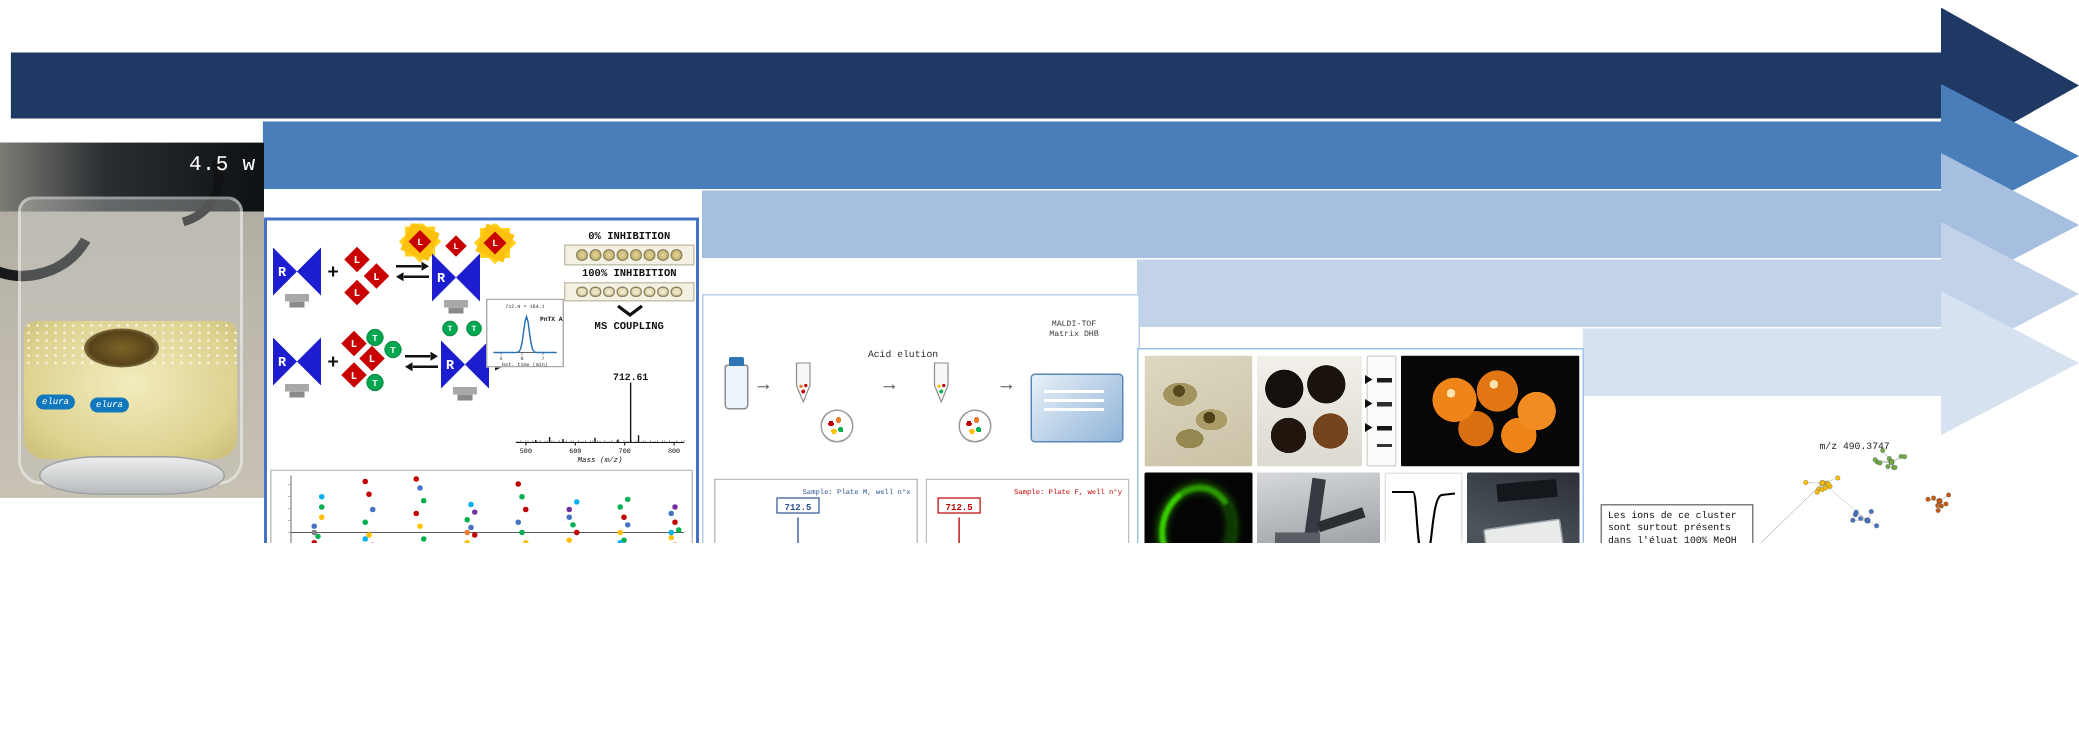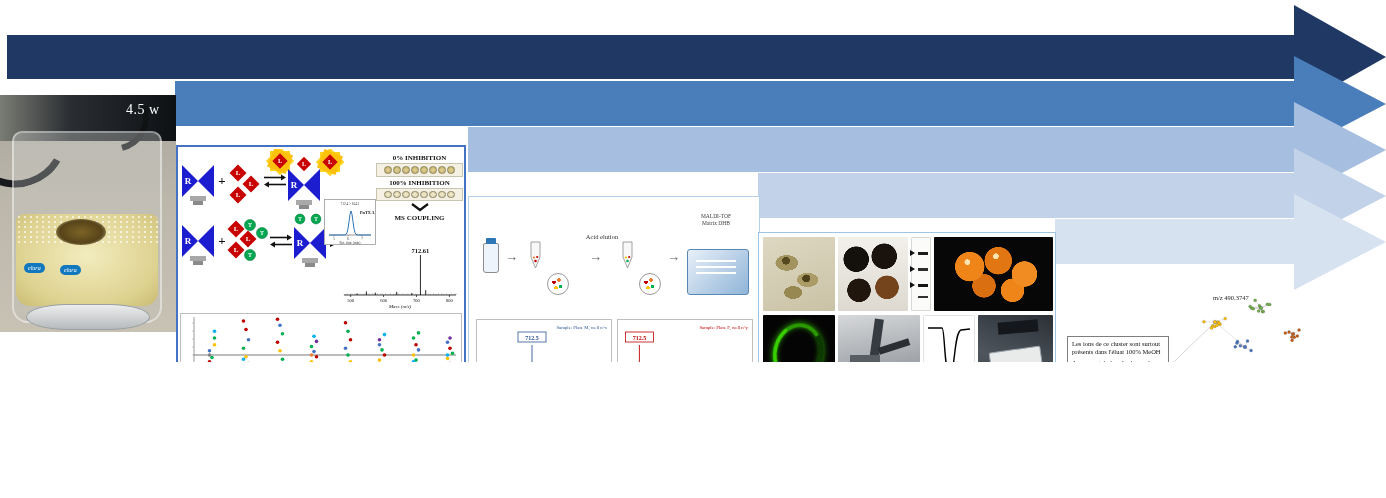--- a/index.html
+++ b/index.html
@@ -1,17 +1,17 @@
 <!DOCTYPE html>
 <html><head>
 <meta charset="utf-8">
 <style>
   html,body{margin:0;padding:0;background:#fff;}
   *{box-sizing:border-box;}
-  .slide{position:relative;width:1386px;height:362px;background:#fff;overflow:hidden;font-family:Liberation Serif, serif;}
+  .slide{position:relative;width:1386px;height:362px;background:#fff;overflow:hidden;font-family:Liberation Mono, monospace;}
 
   
   .arrow{position:absolute;}
   .a1{left:7px;top:5px;width:1379px;height:104px;background:#1f3864;
       clip-path:polygon(0 30px,1287px 30px,1287px 0,1379px 52px,1287px 104px,1287px 74px,0 74px);}
   .a2{left:175px;top:56px;width:1211px;height:96px;background:#4a7ebb;
       clip-path:polygon(0 25px,1119px 25px,1119px 0,1211px 48px,1119px 96px,1119px 70px,0 70px);}
   .a3{left:468px;top:102px;width:918px;height:96px;background:#a6bedf;
       clip-path:polygon(0 25px,826px 25px,826px 0,918px 48px,826px 96px,826px 70px,0 70px);}
   .a4{left:758px;top:148px;width:628px;height:96px;background:#c2d2e8;

